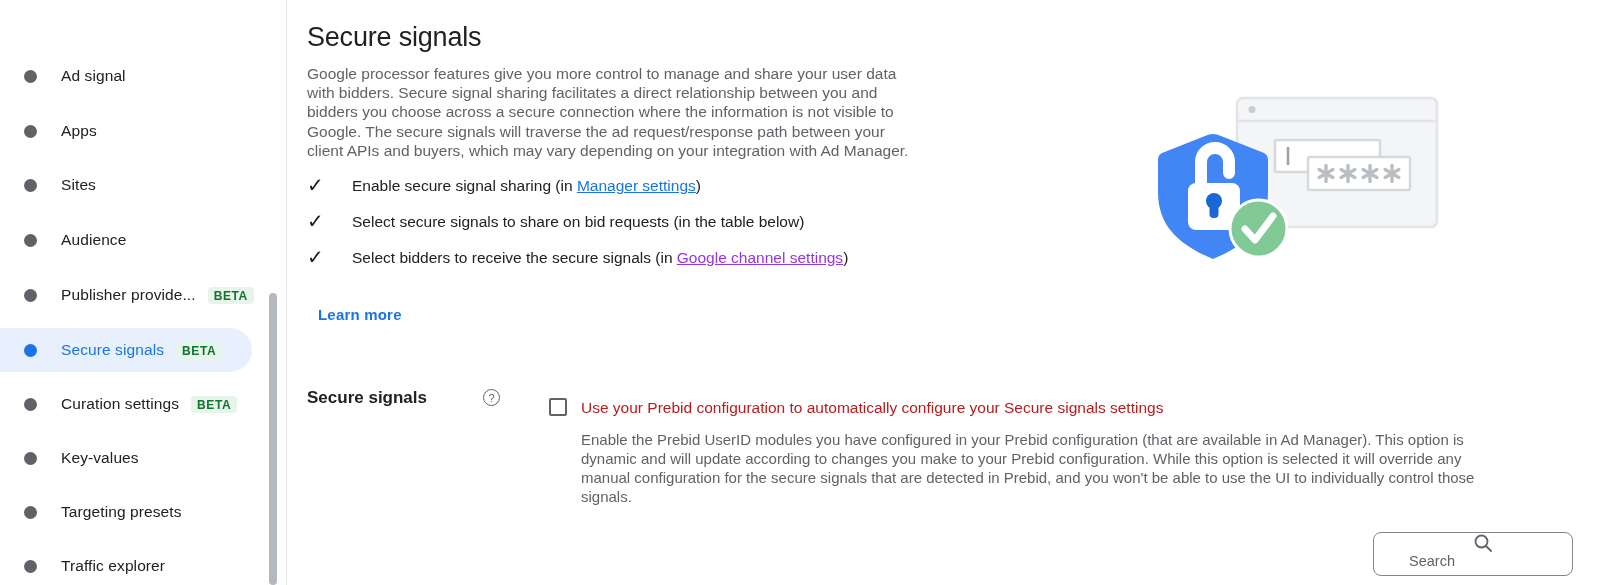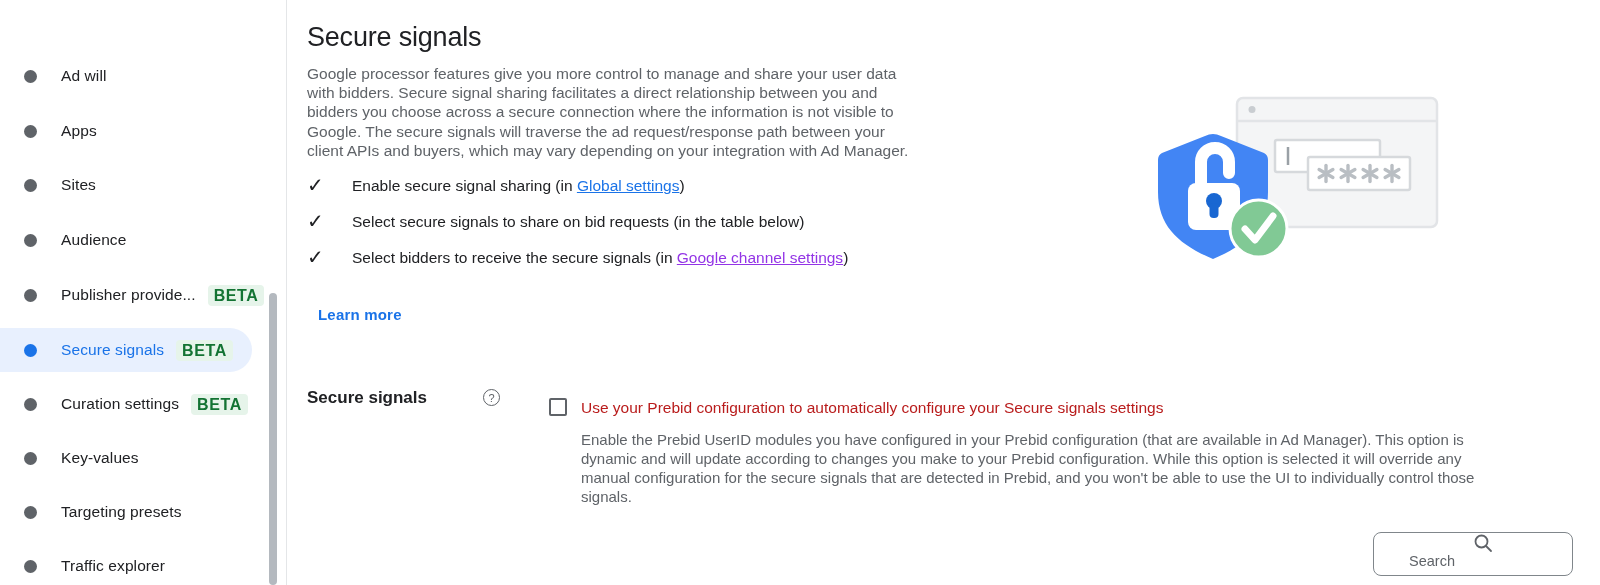--- a/index.html
+++ b/index.html
@@ -9,21 +9,21 @@
 
   
   .sidebar { position: absolute; left: 0; top: 0; width: 286px; height: 585px; background: #fff; }
   .sidebar-divider { position: absolute; left: 286px; top: 0; width: 1px; height: 585px; background: #e4e6e8; }
   .nav-row { position: absolute; left: 0; width: 286px; height: 44px; display: flex; align-items: center; cursor: pointer; }
   .nav-pill { position: absolute; left: 0; top: 328px; width: 252px; height: 44px; background: #e8f0fe; border-radius: 0 22px 22px 0; }
   .nav-dot { width: 13px; height: 13px; border-radius: 50%; background: #5f6368; margin-left: 24px; flex: 0 0 auto; }
   .nav-dot.selected { background: #1a73e8; }
   .nav-label { margin-left: 24px; font-size: 15.5px; color: #202124; letter-spacing: 0.1px; white-space: nowrap; }
   .nav-label.selected { color: #1a73e8; }
-  .beta-badge { margin-left: 12px; background: #e6f4ea; color: #137333; font-size: 16px; font-weight: 700;
+  .beta-badge { margin-left: 12px; background: #e6f4ea; color: #137333; font-size: 12px; font-weight: 700;
     letter-spacing: 0.6px; padding: 3px 6px 2px; border-radius: 4px; line-height: 1; }
   .expand-arrow { position: absolute; left: 3px; top: 19px; width: 0; height: 0;
     border-left: 5px solid transparent; border-right: 5px solid transparent; border-top: 6px solid #5f6368; }
   .inv-icon { position: absolute; left: 18px; top: 12px; width: 27px; height: 20px;
     border: 2px solid #1a73e8; border-radius: 4px; }
   .inv-icon-inner { position: absolute; right: 2px; top: 2px; width: 11px; height: 9px; background: #1a73e8; border-radius: 1px; }
   .inv-label { position: absolute; left: 61px; top: 13px; font-size: 15.5px; color: #1a73e8; }
   .scroll-thumb { position: absolute; left: 269px; top: 293px; width: 8px; height: 292px; background: #b4b9bf; border-radius: 5px; }
 
   
@@ -63,21 +63,21 @@
 <body>
 
 <div class="page">
 
   <div class="sidebar">
     <div class="nav-pill"></div>
 
 
     <div class="nav-row" style="top:54px">
       <span class="nav-dot"></span>
-      <span class="nav-label">Ad will</span>
+      <span class="nav-label">Ad signal</span>
     </div>
 
     <div class="nav-row" style="top:109px">
       <span class="nav-dot"></span>
       <span class="nav-label">Apps</span>
     </div>
 
     <div class="nav-row" style="top:163px">
       <span class="nav-dot"></span>
       <span class="nav-label">Sites</span>
@@ -128,21 +128,21 @@
   <div class="page-title">Secure signals</div>
 
   <div class="intro-text">Google processor features give you more control to manage and share your user data
 with bidders. Secure signal sharing facilitates a direct relationship between you and
 bidders you choose across a secure connection where the information is not visible to
 Google. The secure signals will traverse the ad request/response path between your
 client APIs and buyers, which may vary depending on your integration with Ad Manager.</div>
 
   <div class="check-row" style="top:176px">
     <span class="check-glyph">✓</span>
-    <span class="check-text"><span>Enable secure signal sharing (in </span><span class="link-blue">Global settings</span><span>)</span></span>
+    <span class="check-text"><span>Enable secure signal sharing (in </span><span class="link-blue">Manager settings</span><span>)</span></span>
   </div>
 
   <div class="check-row" style="top:212px">
     <span class="check-glyph">✓</span>
     <span class="check-text"><span>Select secure signals to share on bid requests (in the table below)</span></span>
   </div>
 
   <div class="check-row" style="top:248px">
     <span class="check-glyph">✓</span>
     <span class="check-text"><span>Select bidders to receive the secure signals (in </span><span class="link-purple">Google channel settings</span><span>)</span></span>

